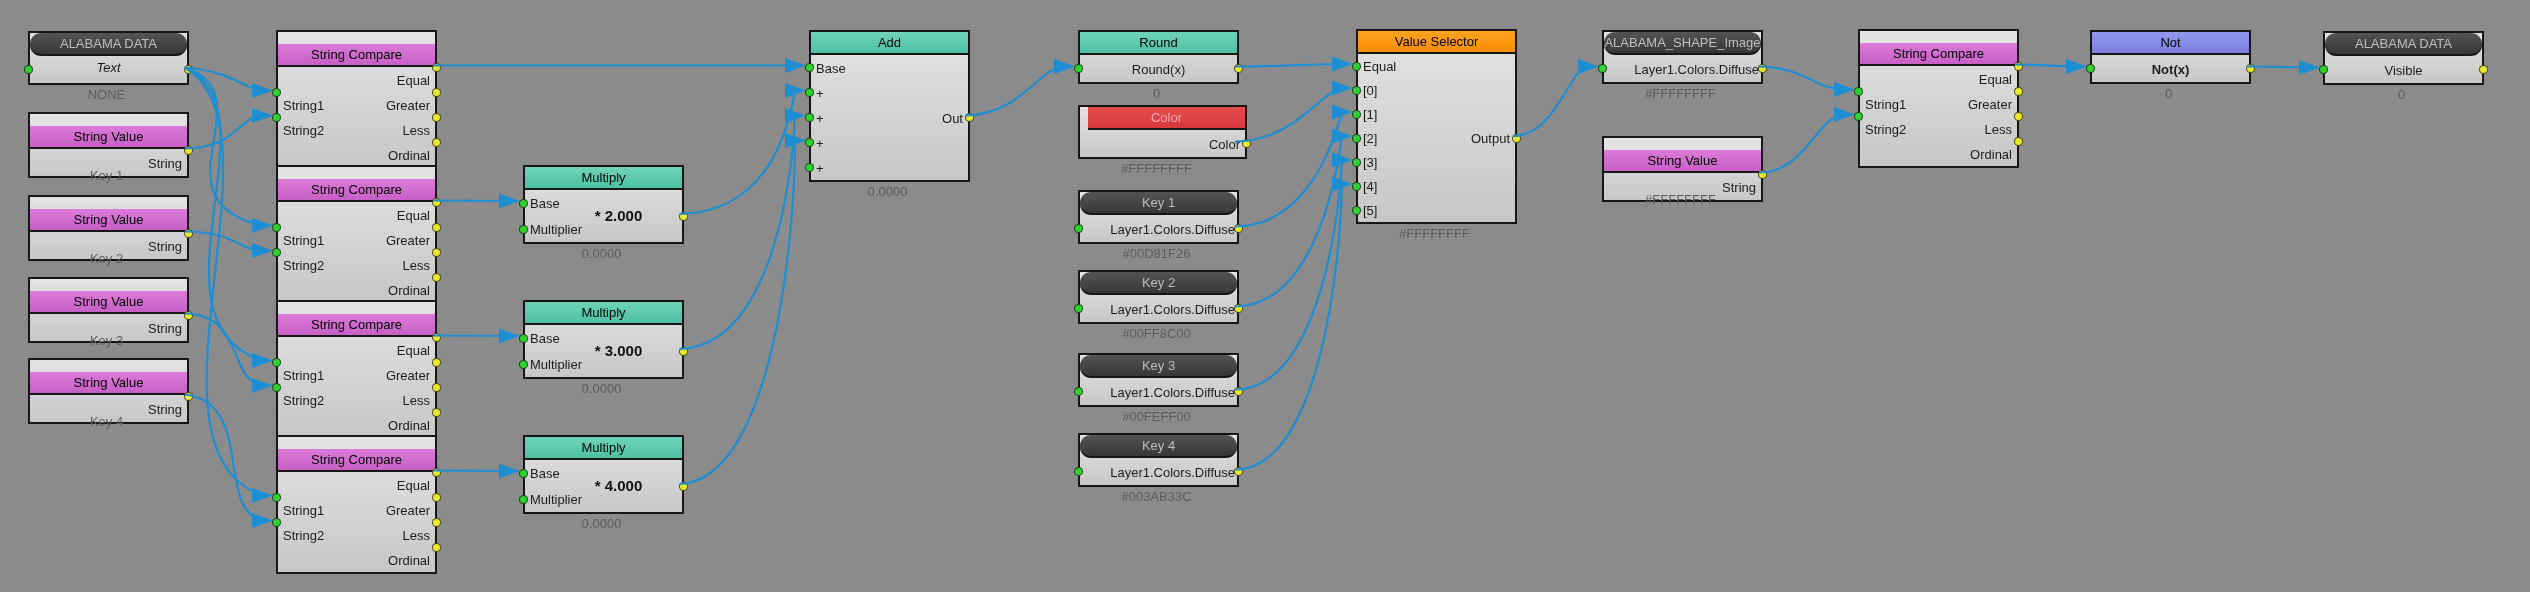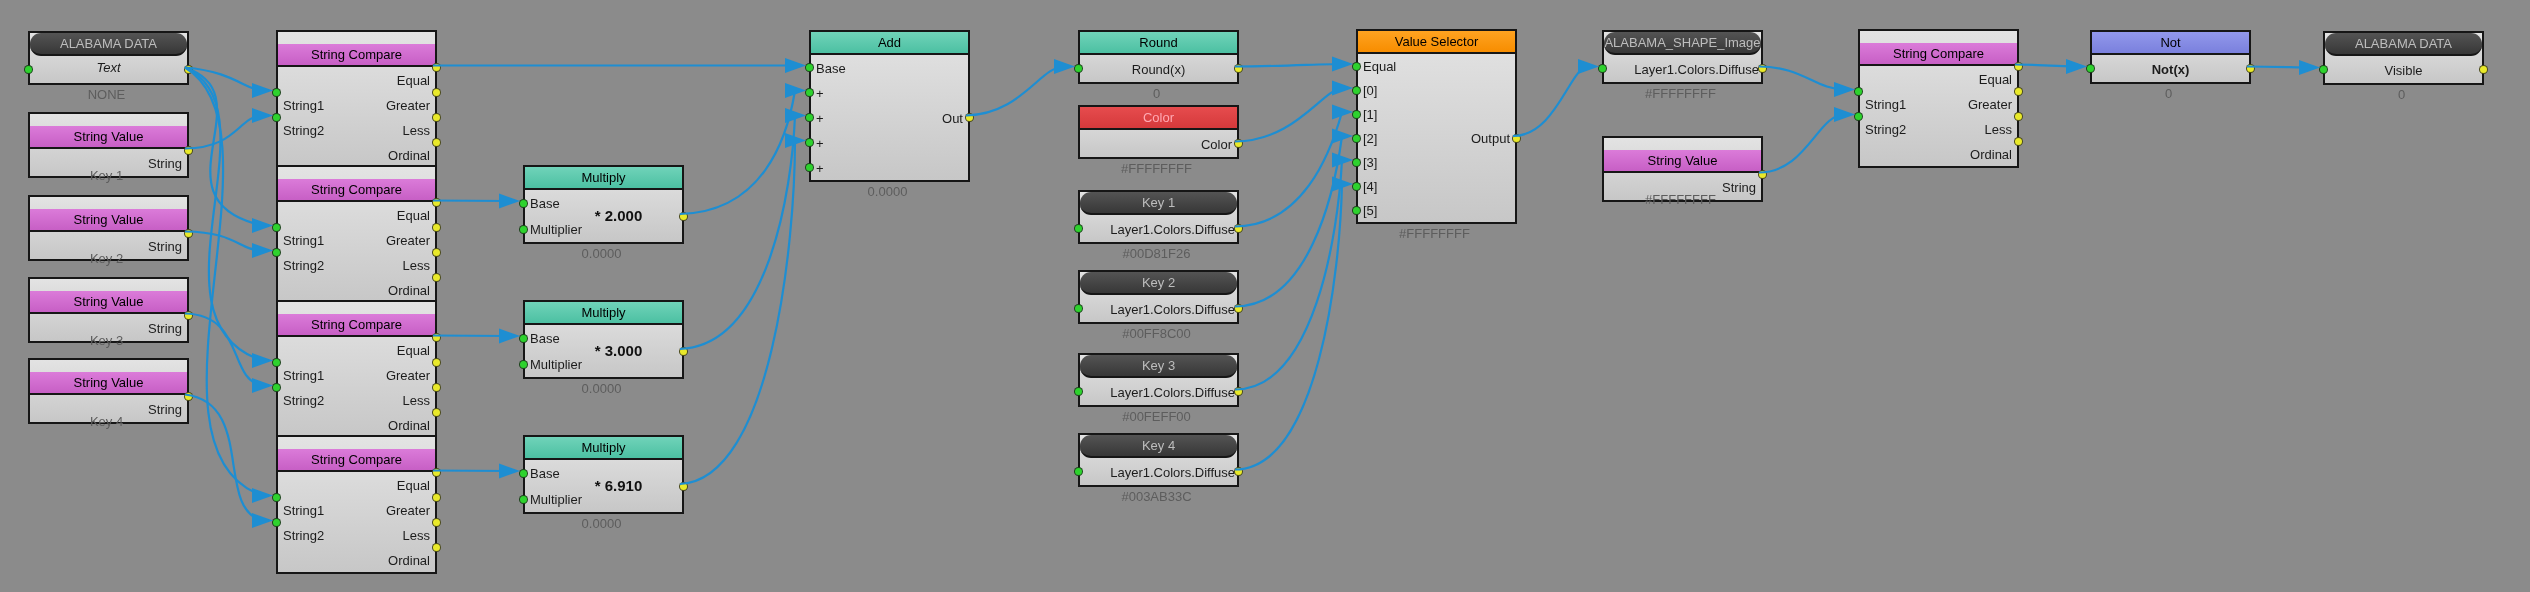--- a/index.html
+++ b/index.html
@@ -226,21 +226,21 @@
         <span class="port in" style="left: -6px; top: 31.5px; position: absolute;"></span>
         <span class="port in" style="left: -6px; top: 57.5px; position: absolute;"></span>
         <div class="body" style="height: 52px;">
           <div class="row" style="height: 26px;">
             <span class="lbl-left">Base</span>
           </div>
           <div class="row" style="height: 26px;">
             <span class="lbl-left">Multiplier</span>
           </div>
         </div>
-        <span class="center-label" style="top: 40px;">* 6.910</span>
+        <span class="center-label" style="top: 40px;">* 4.000</span>
         <span class="port out" style="right: -6px; top: 44.5px; position: absolute;"></span>
       </div>
       <div class="caption" style="left: 523px; width: 157px; top: 516px;">0.0000</div>
       <div class="node" style="left: 809px; top: 30px; width: 157px;">
         <div class="hdr teal">Add</div>
         <span class="port in" style="left: -6px; top: 31px; position: absolute;"></span>
         <span class="port in" style="left: -6px; top: 56px; position: absolute;"></span>
         <span class="port in" style="left: -6px; top: 81px; position: absolute;"></span>
         <span class="port out" style="right: -6px; top: 81px; position: absolute;"></span>
         <span class="port in" style="left: -6px; top: 106px; position: absolute;"></span>
@@ -269,21 +269,21 @@
         <div class="hdr teal">Round</div>
         <span class="port in" style="left: -6px; top: 32px; position: absolute;"></span>
         <span class="port out" style="right: -6px; top: 32px; position: absolute;"></span>
         <div class="body" style="height: 27px;">
           <div class="row" style="height: 27px;">
             <span class="lbl-center">Round(x)</span>
           </div>
         </div>
       </div>
       <div class="caption" style="left: 1078px; width: 157px; top: 86px;">0</div>
-      <div class="node" style="left: 1078px; top: 105px; width: 157px;">
+      <div class="node" style="left: 1078px; top: 105px; width: 157px; padding-left: 8px;">
         <div class="hdr red">Color</div>
         <span class="port out" style="right: -6px; top: 32px; position: absolute;"></span>
         <div class="body" style="height: 27px;">
           <div class="row" style="height: 27px;">
             <span class="lbl-right">Color</span>
           </div>
         </div>
       </div>
       <div class="caption" style="left: 1078px; width: 157px; top: 161px;">#FFFFFFFF</div>
       <div class="node" style="left: 1078px; top: 190px; width: 157px;">

